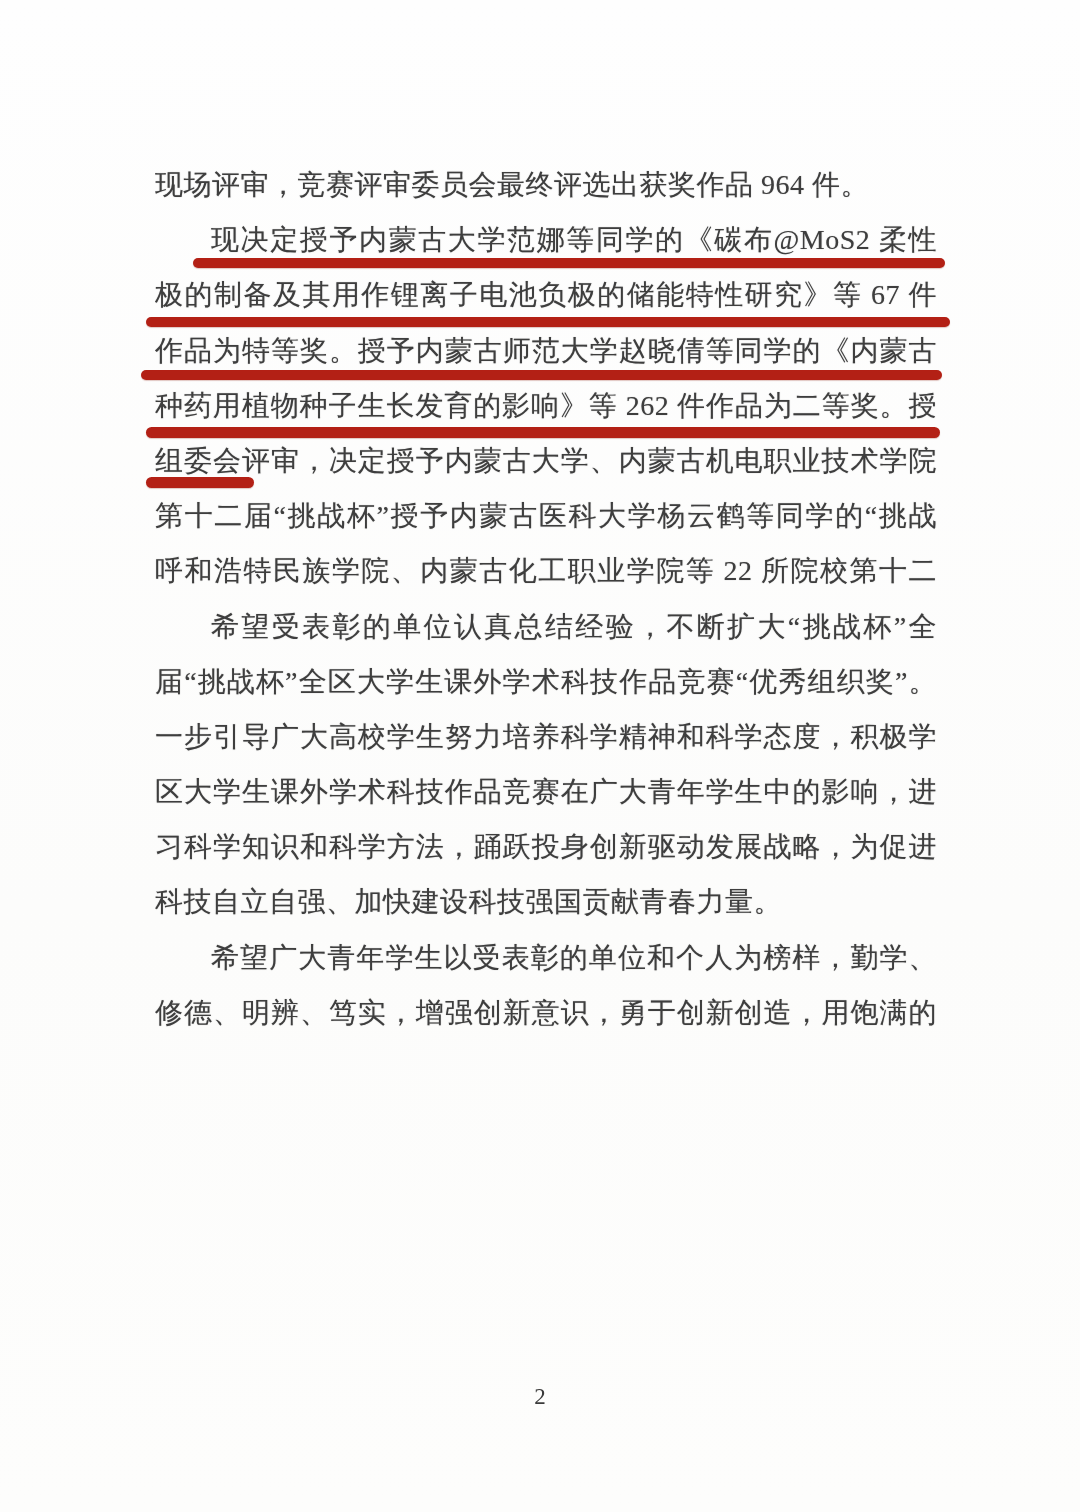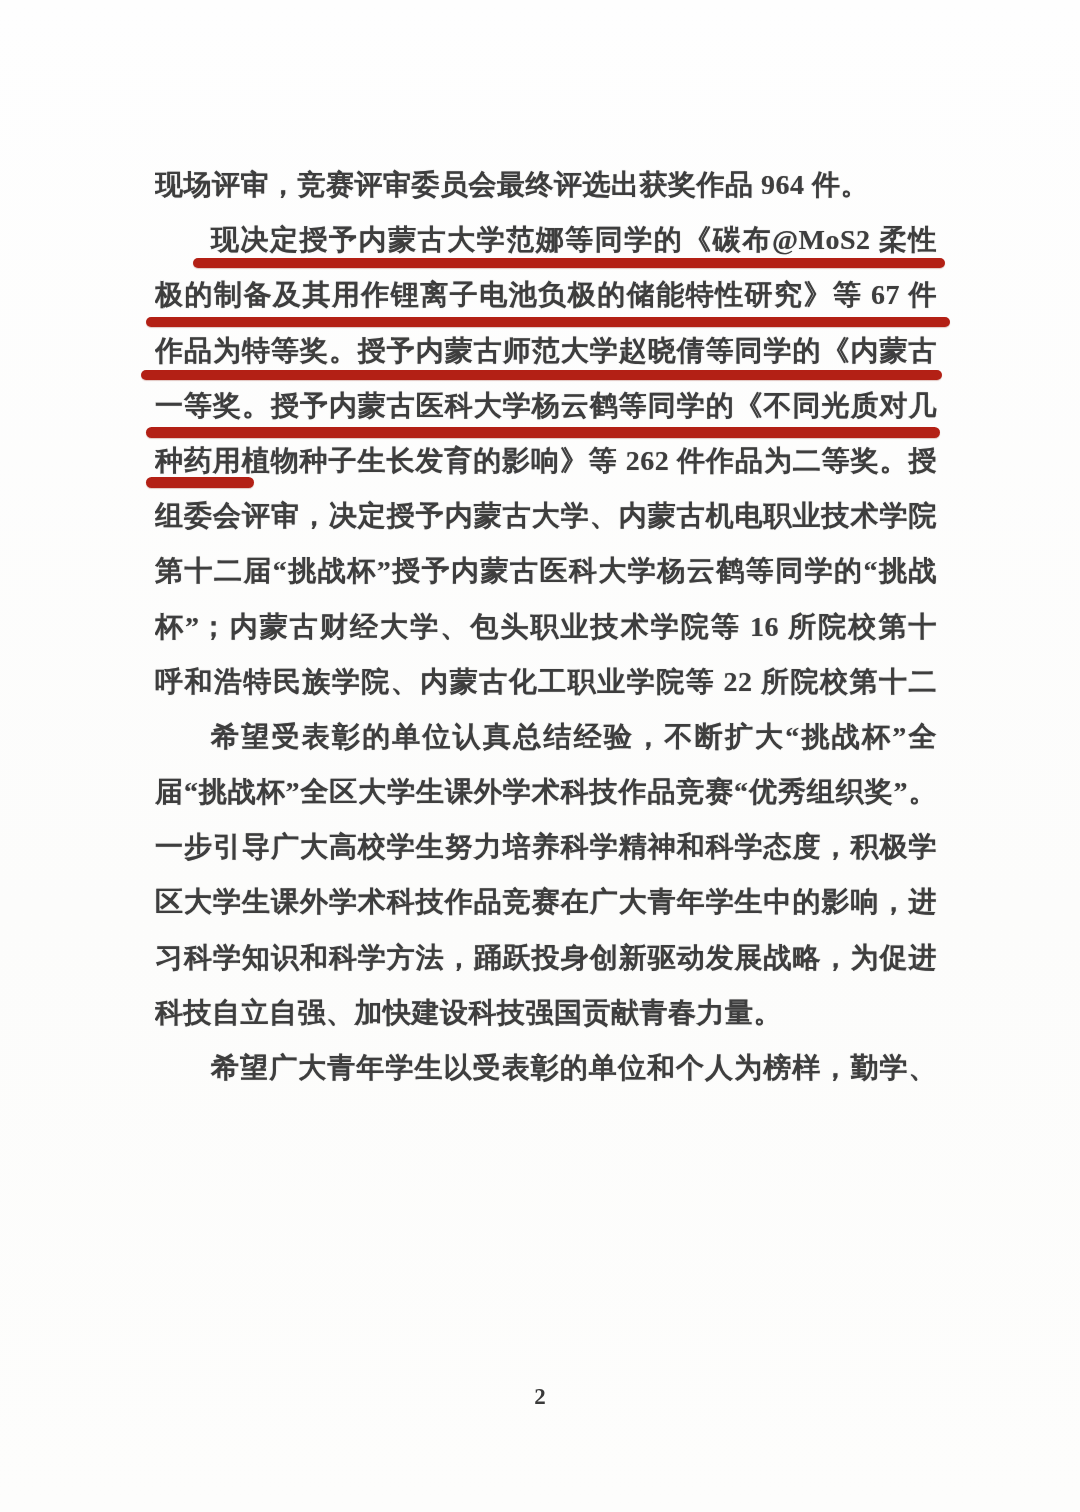--- a/index.html
+++ b/index.html
@@ -11,21 +11,20 @@
     height: 1512px;
     position: relative;
     background: #fdfdfc;
     overflow: hidden;
     font-family: "Liberation Serif", "DejaVu Serif", serif;
   }
   .scan-page {
     position: absolute;
     inset: 0;
     background: linear-gradient(180deg, #fefefe 0%, #fcfcfb 60%, #fdfdfc 100%);
-    font-weight: bold;
   }
   .text-block {
     position: absolute;
     left: 155px;
     top: 157px;
     width: 782px;
     color: #3e3e3e;
     font-size: 28px;
     letter-spacing: 0.5px;
     text-shadow: 0 0 1px rgba(90,90,90,0.55);
@@ -68,33 +67,32 @@
 </head>
 <body>
 
 <div class="scan-page">
 
   <div class="text-block">
     <div class="line end">现场评审，竞赛评审委员会最终评选出获奖作品 964 件。</div>
     <div class="line indent">现决定授予内蒙古大学范娜等同学的《碳布@MoS2 柔性电</div>
     <div class="line">极的制备及其用作锂离子电池负极的储能特性研究》等 67 件</div>
     <div class="line">作品为特等奖。授予内蒙古师范大学赵晓倩等同学的《内蒙古</div>
-    <div class="line">一等奖。授予内蒙古医科大学杨云鹤等同学的《不同光质对几</div>
     <div class="line">种药用植物种子生长发育的影响》等 262 件作品为二等奖。授</div>
     <div class="line">组委会评审，决定授予内蒙古大学、内蒙古机电职业技术学院</div>
     <div class="line">第十二届“挑战杯”授予内蒙古医科大学杨云鹤等同学的“挑战</div>
-    <div class="line">杯”；内蒙古财经大学、包头职业技术学院等 16 所院校第十</div>
     <div class="line">呼和浩特民族学院、内蒙古化工职业学院等 22 所院校第十二</div>
     <div class="line indent">希望受表彰的单位认真总结经验，不断扩大“挑战杯”全</div>
     <div class="line">届“挑战杯”全区大学生课外学术科技作品竞赛“优秀组织奖”。</div>
     <div class="line">一步引导广大高校学生努力培养科学精神和科学态度，积极学</div>
     <div class="line">区大学生课外学术科技作品竞赛在广大青年学生中的影响，进</div>
     <div class="line">习科学知识和科学方法，踊跃投身创新驱动发展战略，为促进</div>
     <div class="line end">科技自立自强、加快建设科技强国贡献青春力量。</div>
     <div class="line indent">希望广大青年学生以受表彰的单位和个人为榜样，勤学、</div>
+    <div class="line">修德、明辨、笃实，增强创新意识，勇于创新创造，用饱满的</div>
   </div>
 
   <div class="redline" style="left: 193px; top: 258px; width: 752px; background-color: rgb(179, 32, 21);"></div>
   <div class="redline" style="left: 146px; top: 317px; width: 804px; background-color: rgb(179, 32, 21);"></div>
   <div class="redline" style="left: 141px; top: 370px; width: 801px; background-color: rgb(179, 32, 21);"></div>
   <div class="redline" style="left: 146px; top: 427px; width: 794px; height: 11px; background-color: rgb(179, 32, 21);"></div>
   <div class="redline" style="left: 146px; top: 477px; width: 108px; height: 11px; background-color: rgb(179, 32, 21);"></div>
 
   <div class="page-number">2</div>
 

